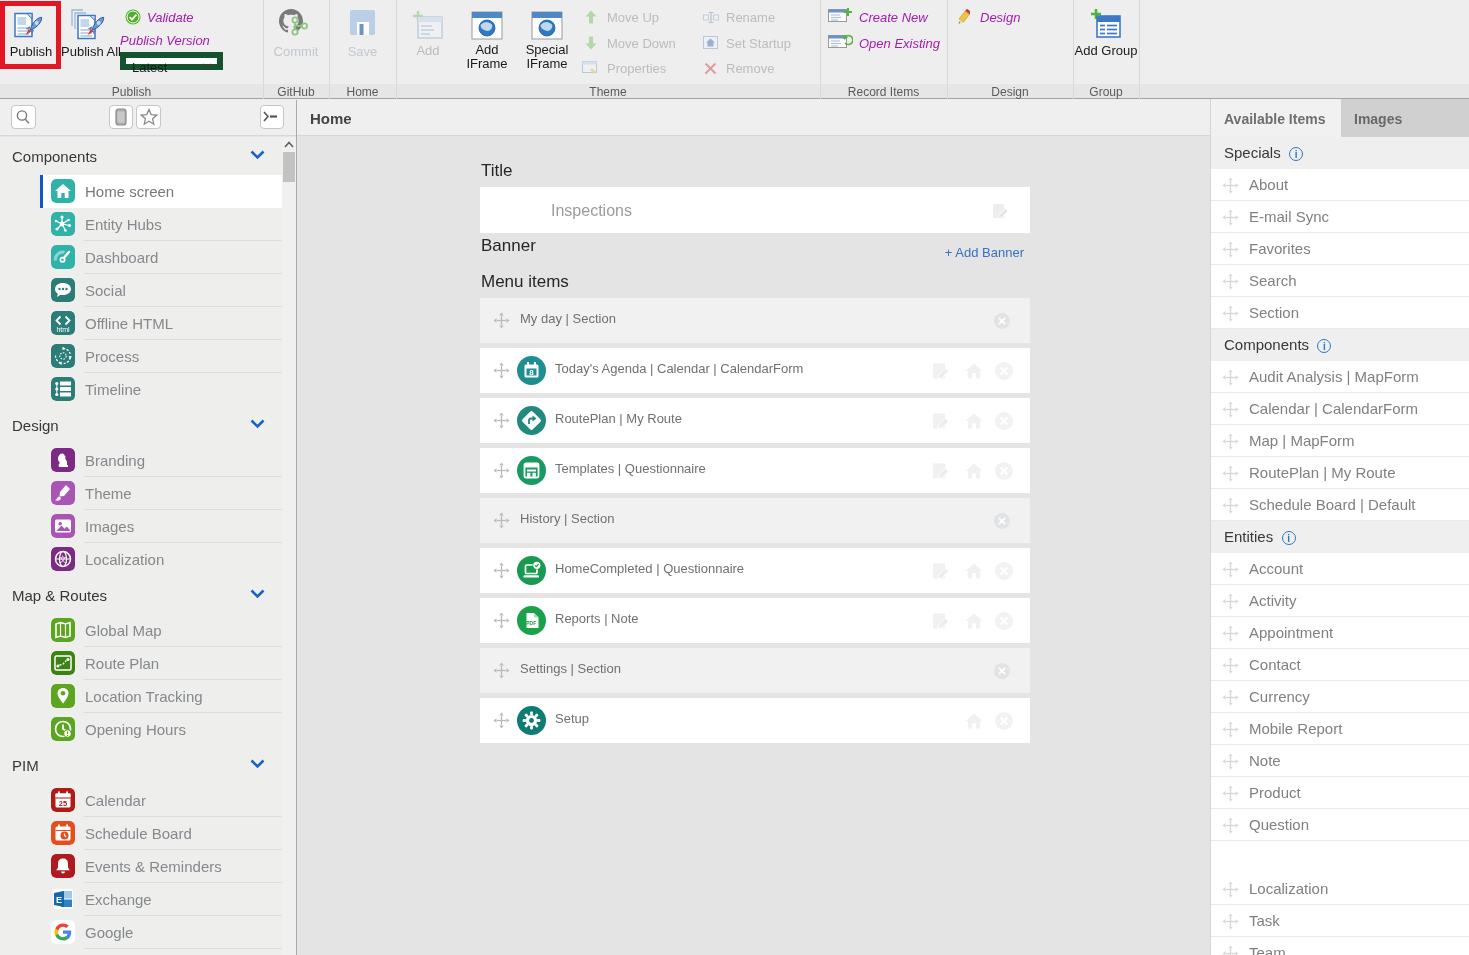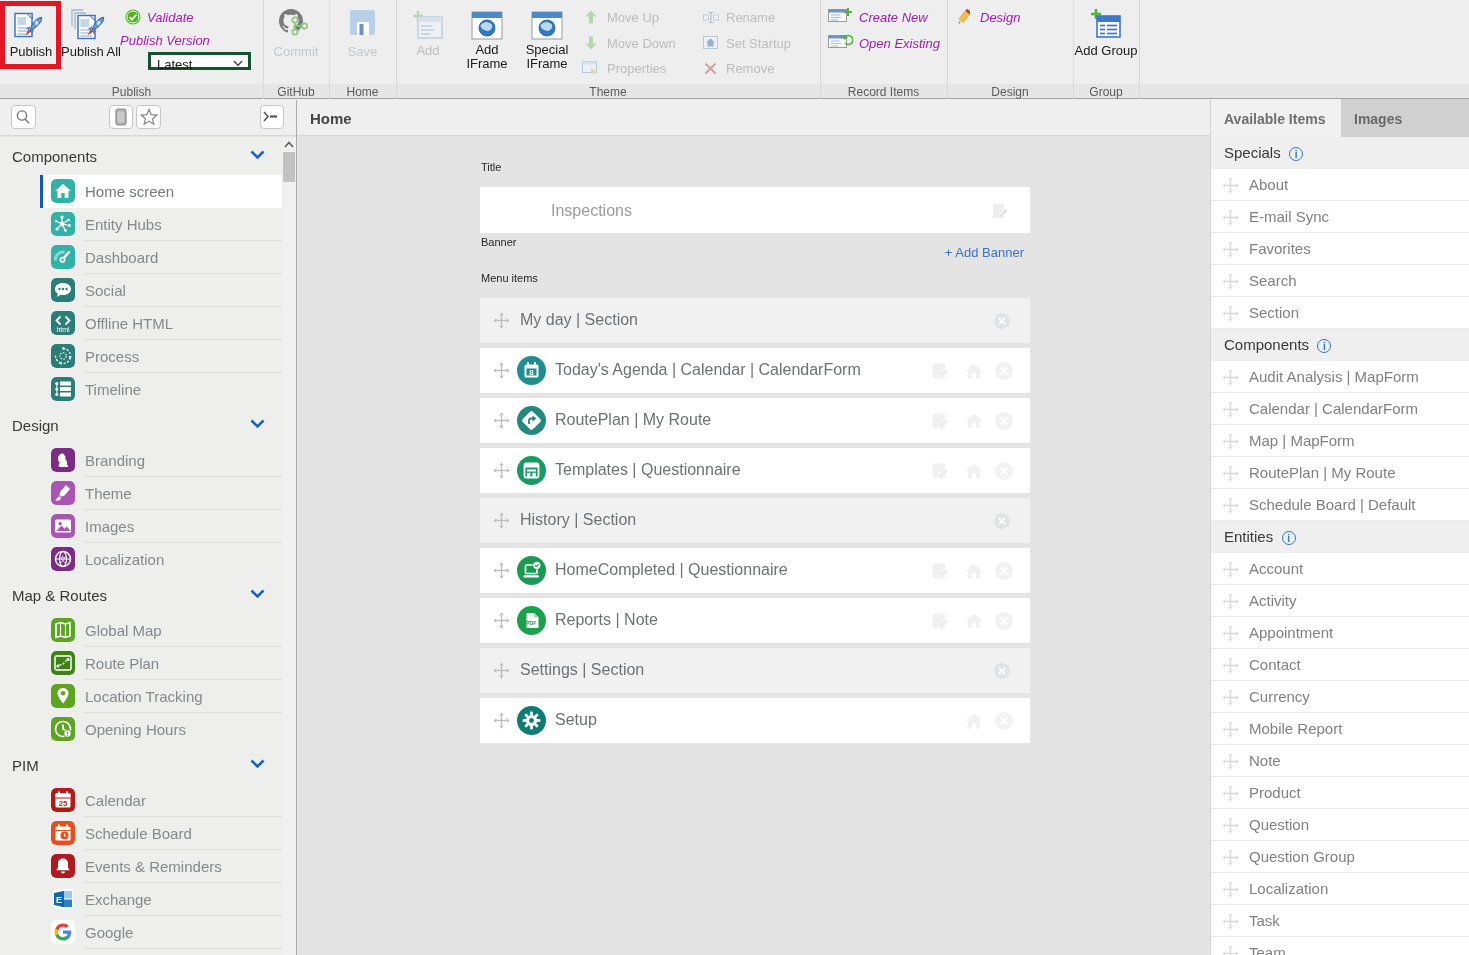--- a/index.html
+++ b/index.html
@@ -31,24 +31,24 @@
 .lrow .ic { position:absolute; left:11px; top:4px; width:24px; height:24px; border-radius:5px; }
 .lrow .t { position:absolute; left:45px; top:8px; font-size:15px; color:#85898c; }
 .lrow .star { position:absolute; left:251px; top:5px; font-size:19px; color:#c6c6c6; }
 .lrow .dv { position:absolute; left:44px; bottom:0; width:237px; height:1px; background:#ddddDC; }
 .chev { stroke:#1464c8; stroke-width:2.6; fill:none; }
 
 
 #main { position:absolute; left:297px; top:99px; width:913px; height:856px; background:#e4e4e4; }
 #hometab { position:absolute; left:0; top:0; width:913px; height:37px; background:#efefef; border-bottom:1px solid #d6d6d6; }
 #hometab .t { position:absolute; left:13px; top:11px; font-weight:bold; font-size:15px; color:#454545; }
-.flabel { position:absolute; font-size:11px; color:#262626; }
+.flabel { position:absolute; font-size:17px; color:#262626; }
 .mrow { position:absolute; left:183px; width:550px; height:45px; background:#fff; }
 .mrow.sec { background:#f1f1f2; }
-.mrow .t { position:absolute; left:75px; top:13px; font-size:16px; color:#6e7072; }
+.mrow .t { position:absolute; left:75px; top:13px; font-size:13px; color:#6e7072; }
 .mrow.sec .t { left:40px; }
 .mrow .badge { position:absolute; left:37px; top:8px; width:29px; height:29px; }
 .cross { width:17px; height:17px; }
 .mrow .cross { position:absolute; left:13px; top:14px; }
 .fade-ic { position:absolute; top:14px; width:18px; height:18px; }
 
 
 #rightpanel { position:absolute; left:1211px; top:99px; width:258px; height:856px; background:#fff; }
 #rpleftborder { position:absolute; left:1210px; top:99px; width:1px; height:856px; background:#d4d4d4; }
 #rtab-img { position:absolute; left:1341px; top:99px; width:128px; height:38px; background:#d0d0d0; }
@@ -118,21 +118,21 @@
         </g>
   </svg>
   <div class="btnlabel" style="left:61px;top:45px;width:60px">Publish All</div>
   <svg class="abs" style="left:125px;top:9px" width="16" height="16" viewBox="0 0 16 16">
     <circle cx="8" cy="8" r="7.5" fill="#4db024"></circle>
         <circle cx="8" cy="8" r="6" fill="none" stroke="#fff" stroke-width="1"></circle>
     <path d="M4.6 8.2 L7 10.6 L11.4 5.6" stroke="#fff" stroke-width="1.8" fill="none"></path>
   </svg>
   <div class="smalllabel" style="left:147px;top:10px">Validate</div>
   <div class="smalllabel" style="left:120px;top:33px">Publish Version</div>
-  <div style="position:absolute;left:120px;top:52px;width:103px;height:18px;background:#fff;border:3px solid #14532d;margin-left:28px;">
+  <div style="position:absolute;left:120px;top:52px;width:103px;height:18px;background:#fff;border:6px solid #14532d;">
     <div style="position:absolute;left:6px;top:2px;font-size:13px;color:#1a1a1a;">Latest</div>
     <svg class="abs" style="right:5px;top:5px" width="10" height="7" viewBox="0 0 10 7">
           <path d="M1 1 L5 5.4 L9 1" stroke="#3a3a3a" stroke-width="1.3" fill="none"></path>
         </svg>
   </div>
 
   <svg class="abs" style="left:278px;top:8px" width="34" height="32" viewBox="0 0 34 32">
     <path d="M13 1 C6.4 1 1 6.4 1 13 c0 5.3 3.4 9.8 8.2 11.4 .6 .1 .8 -.3 .8 -.6 v-2 c-3.3 .7 -4 -1.6 -4 -1.6 -.5 -1.4 -1.3 -1.8 -1.3 -1.8 -1.1 -.7 .1 -.7 .1 -.7 1.2 .1 1.8 1.2 1.8 1.2 1.1 1.8 2.8 1.3 3.5 1 .1 -.8 .4 -1.3 .8 -1.6 -2.7 -.3 -5.5 -1.3 -5.5 -5.9 0 -1.3 .5 -2.4 1.2 -3.2 -.1 -.3 -.5 -1.5 .1 -3.2 0 0 1 -.3 3.3 1.2 1 -.3 2 -.4 3 -.4 s2 .1 3 .4 c2.3 -1.5 3.3 -1.2 3.3 -1.2 .6 1.7 .2 2.9 .1 3.2 .8 .8 1.2 1.9 1.2 3.2 0 4.6 -2.8 5.6 -5.5 5.9 .4 .4 .8 1.1 .8 2.2 v3.3 c0 .3 .2 .7 .8 .6 C21.6 22.8 25 18.3 25 13 25 6.4 19.6 1 13 1 Z" fill="#7a7a7a"></path>
     <g fill="none" stroke="#8cc87e" stroke-width="1.8">
       <circle cx="17" cy="12" r="2.6" fill="#f1f1f0"></circle>
@@ -1221,35 +1221,20 @@
         </g>
         <g fill="#c9c9c9">
           <path d="M8.5 0.5 L10.7 3.5 H6.3 Z"></path>
           <path d="M8.5 16.5 L10.7 13.5 H6.3 Z"></path>
           <path d="M0.5 8.5 L3.5 6.3 V10.7 Z"></path>
           <path d="M16.5 8.5 L13.5 6.3 V10.7 Z"></path>
         </g>
       </svg>
       <div class="t">Question</div>
     </div>
-<div class="rrow" style="top:841px">
-      <svg class="cross" width="16" height="16" viewBox="0 0 17 17">
-        <g stroke="#c9c9c9" stroke-width="1.3">
-          <line x1="8.5" y1="4" x2="8.5" y2="13"></line>
-          <line x1="4" y1="8.5" x2="13" y2="8.5"></line>
-        </g>
-        <g fill="#c9c9c9">
-          <path d="M8.5 0.5 L10.7 3.5 H6.3 Z"></path>
-          <path d="M8.5 16.5 L10.7 13.5 H6.3 Z"></path>
-          <path d="M0.5 8.5 L3.5 6.3 V10.7 Z"></path>
-          <path d="M16.5 8.5 L13.5 6.3 V10.7 Z"></path>
-        </g>
-      </svg>
-      <div class="t">Question Group</div>
-    </div>
 <div class="rrow" style="top:873px">
       <svg class="cross" width="16" height="16" viewBox="0 0 17 17">
         <g stroke="#c9c9c9" stroke-width="1.3">
           <line x1="8.5" y1="4" x2="8.5" y2="13"></line>
           <line x1="4" y1="8.5" x2="13" y2="8.5"></line>
         </g>
         <g fill="#c9c9c9">
           <path d="M8.5 0.5 L10.7 3.5 H6.3 Z"></path>
           <path d="M8.5 16.5 L10.7 13.5 H6.3 Z"></path>
           <path d="M0.5 8.5 L3.5 6.3 V10.7 Z"></path>

